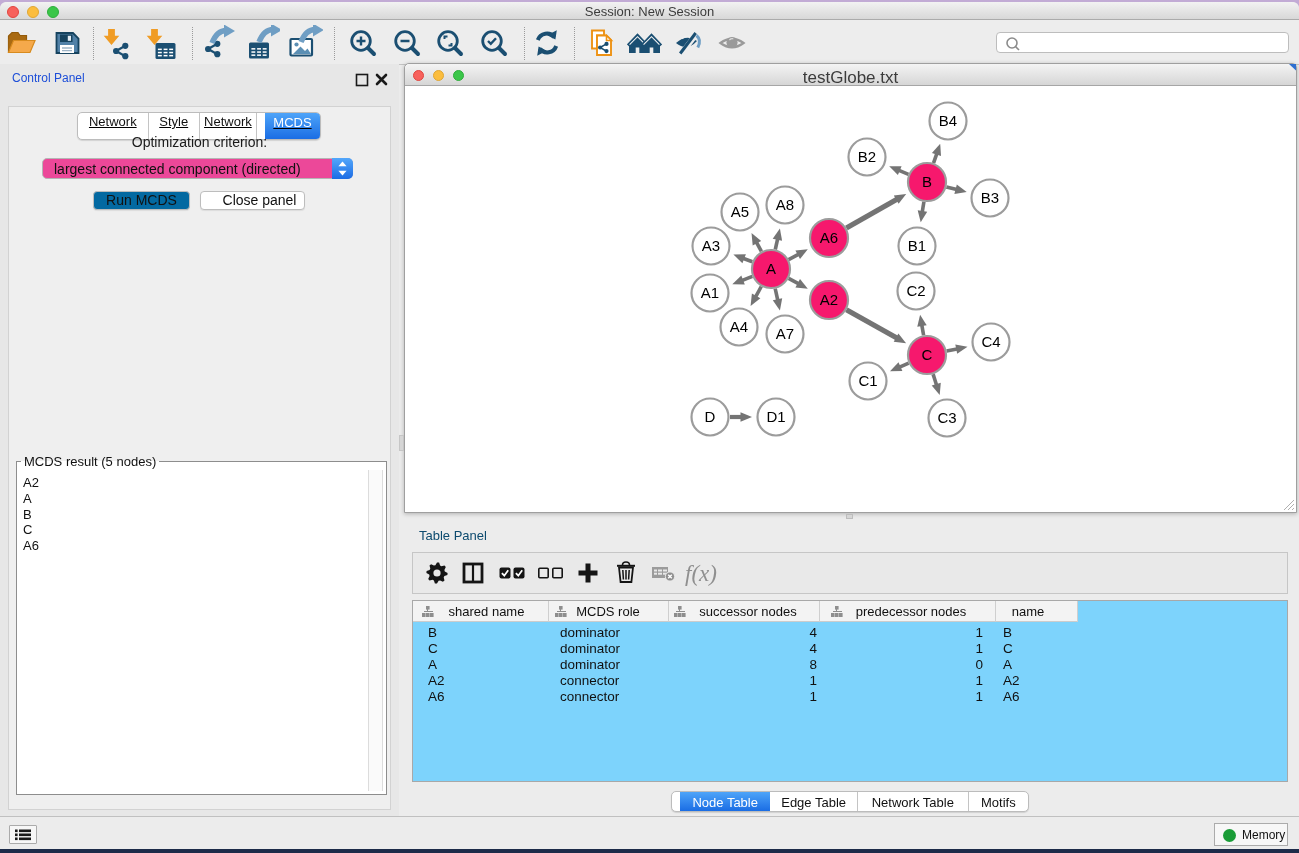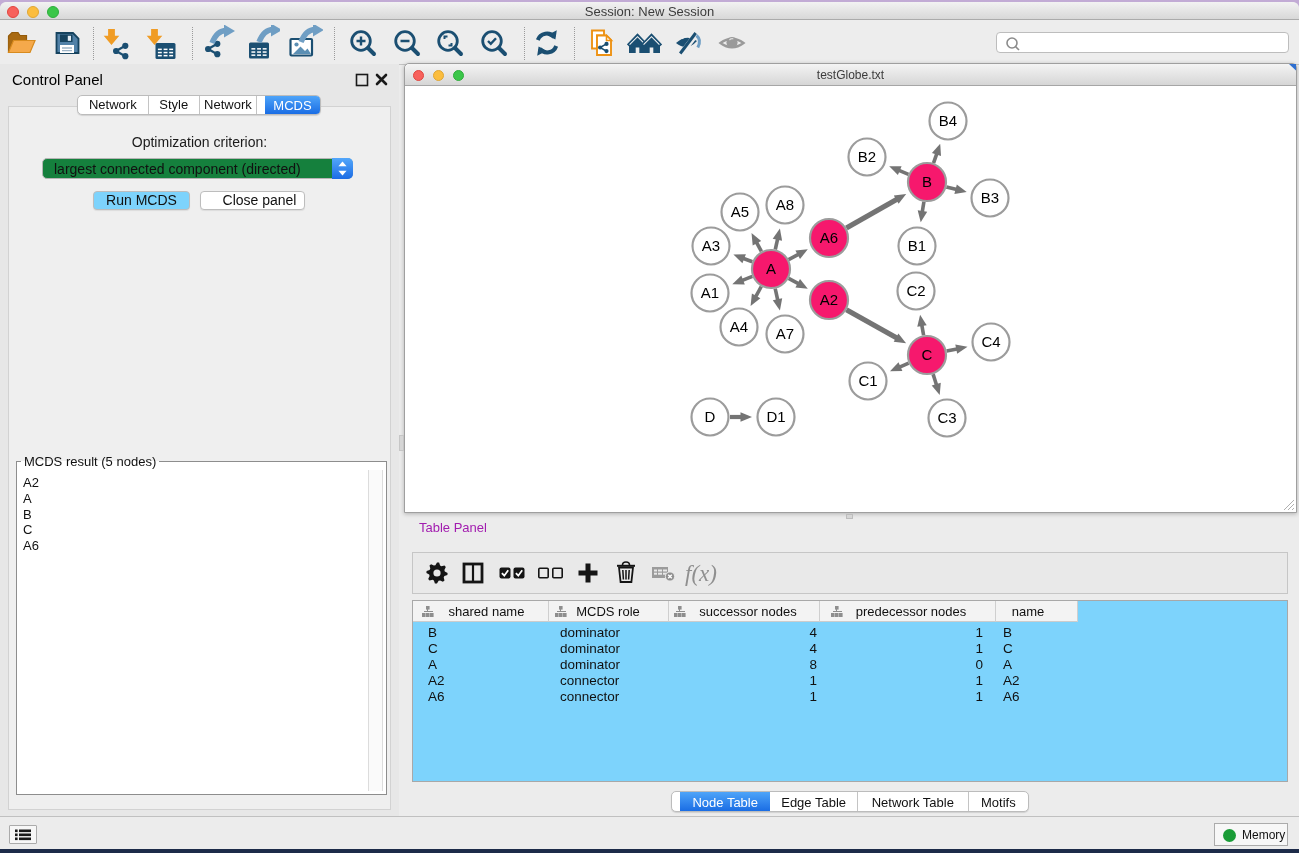--- a/index.html
+++ b/index.html
@@ -14,38 +14,38 @@
               background:linear-gradient(#f2f2f2,#d8d8d8); border-bottom:1px solid #ababab;
               border-radius:7px 7px 0 0; }
   #titlebar .title { position:absolute; left:0; right:0; top:2px; text-align:center;
                      font-size:13px; color:#3c3c3c; }
   .tl { position:absolute; top:4px; width:12px; height:12px; border-radius:50%; }
   #toolbar { position:absolute; left:0; top:18px; width:100%; height:45px; background:#ededed;
              border-bottom:1px solid #c4c4c4; }
   .tsep { position:absolute; top:7px; height:33px; width:0; border-left:1px dotted #9a9a9a; }
   
   #cpanel { position:absolute; left:0; top:62px; width:399px; height:752px; background:#e7e7e7; }
-  #cpanel .hdr { position:absolute; left:12px; top:70px; font-size:15px; color:#000000; }
+  #cpanel .hdr { position:absolute; left:12px; top:70px; font-size:12px; color:#1d4ed8; }
   .seg { position:absolute; display:flex; background:#fff; border:1px solid #bcbcbc;
          border-radius:5px; overflow:hidden; box-shadow:0 1px 1px rgba(0,0,0,0.12); }
   .seg div { font-size:13px; color:#111; text-align:center; line-height:18px;
              border-right:1px solid #c4c4c4; }
   .seg div:last-child { border-right:none; }
   .seg .sel { background:linear-gradient(#4ea4f9,#1a6de4); color:#fff; border-right:none;margin-left:8px; }
   #cpcontent { position:absolute; left:8px; top:42px; width:383px; height:704px;
                background:#efefef; border:1px solid #d2d2d2; }
   
   #netwin { position:absolute; left:404px; top:61px; width:893px; height:450px;
             background:#fff; border:1px solid #9f9f9f; border-radius:5px 5px 0 0;
             box-shadow:0 1px 4px rgba(0,0,0,0.25); }
   #netwin .bar { position:absolute; left:0; top:0; right:0; height:22px;
                  background:linear-gradient(#f4f4f4,#d6d6d6); border-bottom:1px solid #a6a6a6;
                  border-radius:5px 5px 0 0; }
   #netwin .title { position:absolute; left:0; right:0; top:4px; text-align:center;
-                   font-size:12px; color:#3c3c3c; }
+                   font-size:17px; color:#3c3c3c; }
   #tablepanel { position:absolute; left:399px; top:514px; width:900px; height:300px; }
   #statusbar { position:absolute; left:0; top:814px; width:100%; height:32px;
                background:#ececec; border-top:1px solid #c0c0c0; }
   .btnbox { position:absolute; background:#f7f7f7; border:1px solid #ababab; }
   .hicon { position:absolute; top:5px; width:12px; height:11px;
     background:
       linear-gradient(#8e8e8e,#8e8e8e) 4.2px 0/3.6px 3.6px no-repeat,
       linear-gradient(#8e8e8e,#8e8e8e) 0px 7px/3.6px 4px no-repeat,
       linear-gradient(#8e8e8e,#8e8e8e) 4.2px 7px/3.6px 4px no-repeat,
       linear-gradient(#8e8e8e,#8e8e8e) 8.4px 7px/3.6px 4px no-repeat,
@@ -218,37 +218,37 @@
         </svg>
       </div>
     </div>
   <div id="cpanel">
     <div class="hdr" style="left:12px; top:7px; position:absolute;">Control Panel</div>
     <svg class="abs" style="left:355px; top:9px;" width="36" height="14">
       <rect x="1.5" y="1.5" width="11" height="11" fill="none" stroke="#1a1a1a" stroke-width="1.6"></rect>
       <path d="M22 2 L31 11 M31 2 L22 11" stroke="#1a1a1a" stroke-width="2.6" stroke-linecap="round"></path>
     </svg>
     <div id="cpcontent"></div>
-    <div class="seg" style="left:77px; top:31px; width:244px; height:20px;">
+    <div class="seg" style="left:77px; top:48px; width:244px; height:28px;text-decoration:underline;">
       <div style="width:73px;">Network</div>
       <div style="width:53px;">Style</div>
       <div style="width:59px;">Network</div>
       <div class="sel" style="width:57px; line-height:20px;">MCDS</div>
     </div>
     <div class="abs" style="left:9px; top:70px; width:381px; text-align:center; font-size:14px; color:#1a1a1a;">Optimization criterion:</div>
-    <div class="abs" style="left:42px; top:94px; width:311px; height:21px; background:#15803d; border:1px solid #b5b5b5; border-radius:5px;">
+    <div class="abs" style="left:42px; top:94px; width:311px; height:21px; background:#ec4899; border:1px solid #b5b5b5; border-radius:5px;">
       <div class="abs" style="left:11px; top:2px; font-size:14px; color:#111;">largest connected component (directed)</div>
       <div class="abs" style="right:-1px; top:-1px; width:21px; height:21px; border-radius:0 5px 5px 0; background:linear-gradient(#53a7fb,#1c6ce4);">
         <svg width="21" height="21">
             <path d="M10.5 3.6 L14.6 8.3 H6.4 z" fill="#fff"></path>
             <path d="M10.5 17.4 L14.6 12.7 H6.4 z" fill="#fff"></path>
           </svg>
       </div>
     </div>
-    <div class="abs" style="left:93px; top:127px; width:97px; height:19px; background:#7dd3fc; border:1px solid #bdbdbd; border-radius:4px; text-align:center; font-size:14px; line-height:17px; color:#111; box-shadow:0 1px 1px rgba(0,0,0,0.08);">Run MCDS</div>
+    <div class="abs" style="left:93px; top:127px; width:97px; height:19px; background:#0369a1; border:1px solid #bdbdbd; border-radius:4px; text-align:center; font-size:14px; line-height:17px; color:#111; box-shadow:0 1px 1px rgba(0,0,0,0.08);">Run MCDS</div>
     <div class="abs" style="left:200px; top:127px; width:105px; height:19px; background:#fff; border:1px solid #bdbdbd; border-radius:4px; text-align:center; font-size:14px; line-height:17px; color:#111; box-shadow:0 1px 1px rgba(0,0,0,0.08);padding-left:14px;">Close panel</div>
     <fieldset class="abs" style="left:16px; top:390px; width:371px; height:341px; border:1px solid #8d8d8d; background:#fff; padding:0;">
       <legend style="font-size:13px; color:#111; margin-left:4px; padding:0 3px;">MCDS result (5 nodes)</legend>
       <div class="abs" style="left:2px; top:0px; right:2px; bottom:2px; background:#fff; font-size:13px; color:#111; line-height:15.8px; padding:6px 0 0 4px;">A2<br>A<br>B<br>C<br>A6</div>
       <div class="abs" style="right:3px; top:1px; width:15px; bottom:3px; background:#fafafa; border-left:1px solid #dcdcdc; border-right:1px solid #dcdcdc;"></div>
     </fieldset>
   </div>
   <div id="netwin">
     <div class="bar">
       <div class="tl" style="left:8px; top:6px; width:11px; height:11px; background:#f7615c; border:1px solid #e1453f;"></div>
@@ -345,21 +345,21 @@
           <line x1="12" y1="10" x2="10" y2="12"></line>
         </g>
     </svg>
     <svg class="abs" style="right:0; top:0;" width="8" height="7">
         <path d="M8 0 L8 6.5 L1 0 z" fill="#2f6fd0"></path>
       </svg>
   </div>
   <div class="abs" style="left:846px; top:512px; width:7px; height:5px; background:#d6d6d6; border:1px solid #bdbdbd;"></div>
   <div class="abs" style="left:399px; top:433px; width:5px; height:16px; background:#d6d6d6; border:1px solid #c6c6c6;"></div>
   <div id="tablepanel">
-    <div class="abs" style="left:20px; top:4px; font-size:13px; color:#a21caf;">Table Panel</div>
+    <div class="abs" style="left:20px; top:12px; font-size:13px; color:#0c4a6e;">Table Panel</div>
 
     <div class="abs" style="left:13px; top:36px; width:876px; height:42px; background:#e9e9e9; border:1px solid #c6c6c6;" id="ttoolbar">
         <svg width="320" height="40" style="position:absolute; left:0; top:-1px;">
           <polygon points="24.0,10.4 26.1,10.6 27.1,13.6 28.4,14.3 31.5,13.5 32.8,15.1 31.4,17.9 31.8,19.4 34.6,21.0 34.4,23.1 31.4,24.1 30.7,25.4 31.5,28.5 29.9,29.8 27.1,28.4 25.6,28.8 24.0,31.6 21.9,31.4 20.9,28.4 19.6,27.7 16.5,28.5 15.2,26.9 16.6,24.1 16.2,22.6 13.4,21.0 13.6,18.9 16.6,17.9 17.3,16.6 16.5,13.5 18.1,12.2 20.9,13.6 22.4,13.2" fill="#151515"></polygon>
           <circle cx="24" cy="21" r="3.6" fill="#e9e9e9"></circle>
           <rect x="51" y="12" width="18" height="18" fill="none" stroke="#151515" stroke-width="2.8"></rect>
           <line x1="60" y1="12" x2="60" y2="30" stroke="#151515" stroke-width="2.2"></line>
           <rect x="86.5" y="15.5" width="11" height="11" rx="2" fill="#151515"></rect>
           <path d="M88.9 21.1 l2.4 2.6 l3.9 -5.4" stroke="#fff" stroke-width="1.8" fill="none"></path>
           <rect x="100.5" y="15.5" width="11" height="11" rx="2" fill="#151515"></rect>

